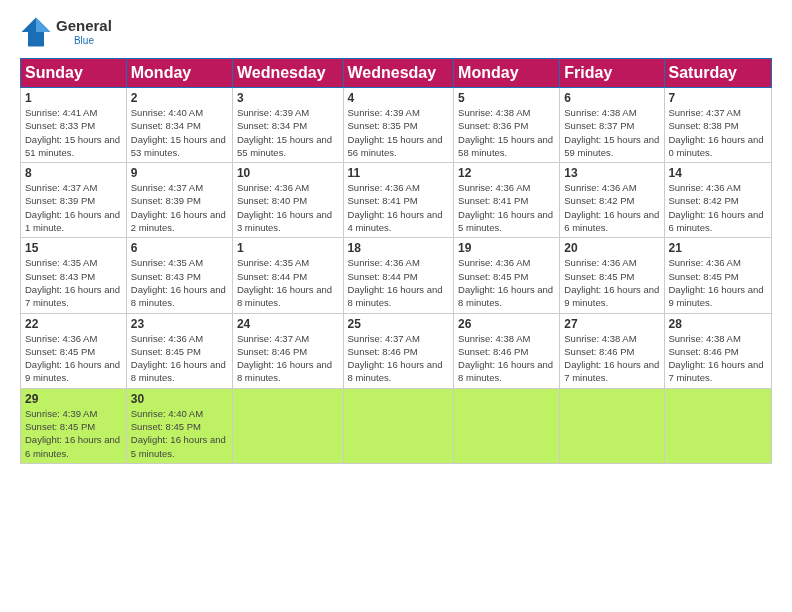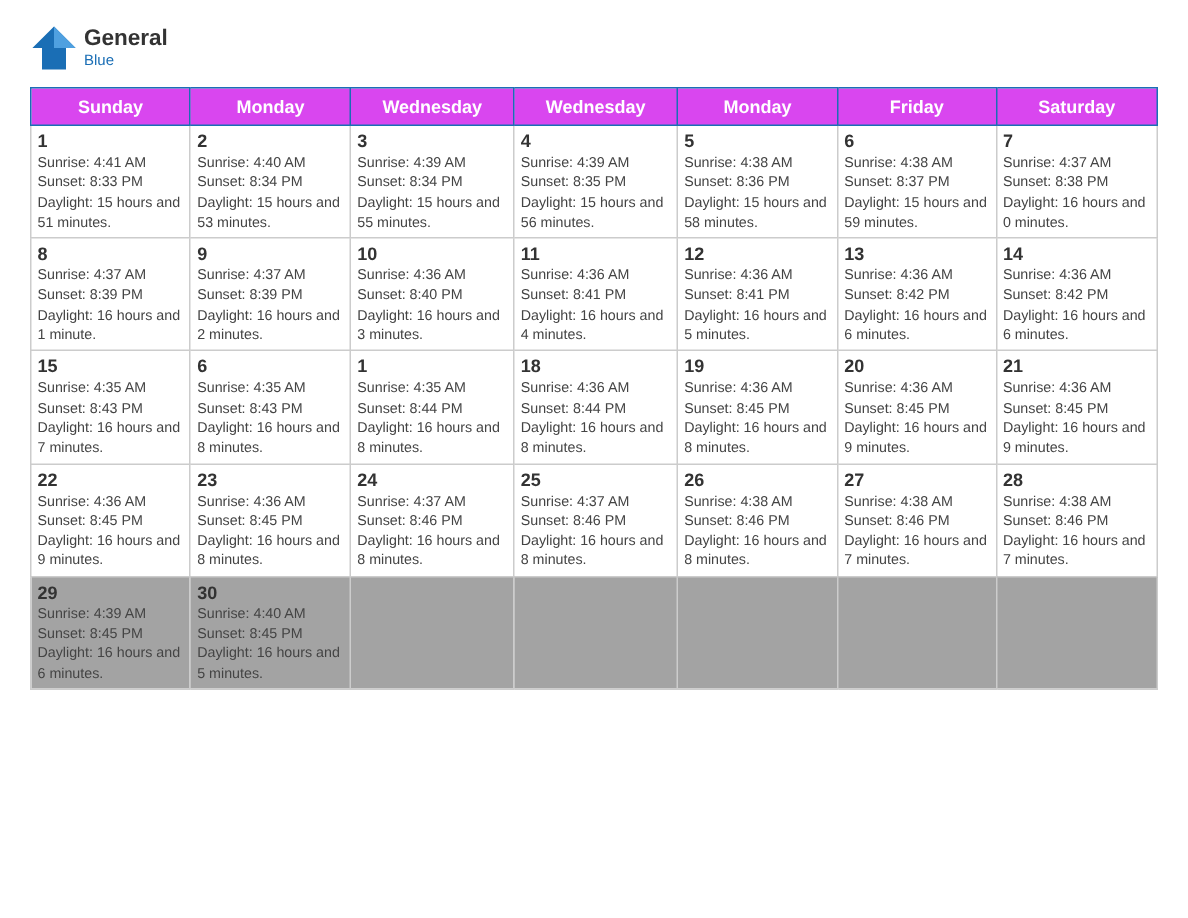--- a/index.html
+++ b/index.html
@@ -24,20 +24,21 @@
     }
     .logo {
       display: flex;
       align-items: center;
       gap: 4px;
     }
     .logo-text {
       display: flex;
       flex-direction: column;
       line-height: 1.1;
+      text-align: center;
     }
     .logo-general {
       font-size: 15px;
       font-weight: bold;
       color: #333;
     }
     .logo-blue {
       font-size: 10px;
       font-weight: normal;
       color: #1a6eb5;
@@ -58,38 +59,38 @@
     .subtitle {
       font-size: 14px;
       color: #555;
     }
     .calendar {
       width: 100%;
       border-collapse: collapse;
       font-size: 10.5px;
     }
     .calendar thead tr th {
-      background-color: #d946ef;
+      background-color: #be185d;
       color: #fff;
       padding: 5px 4px;
-      text-align: center;
-      font-size: 12px;
+      text-align: left;
+      font-size: 16px;
       font-weight: bold;
       border: 1px solid #1a6eb5;
     }
     .calendar tbody tr td {
       border: 1px solid #ccc;
       padding: 3px 4px;
       vertical-align: top;
       width: 113px;
       min-height: 70px;
       background: #fff;
     }
     .calendar tbody tr:last-child td {
-      background: #a3a3a3;
+      background: #bef264;
     }
     .day-num {
       font-size: 12px;
       font-weight: bold;
       color: #333;
       display: block;
       margin-bottom: 1px;
     }
     .day-info {
       font-size: 9.5px;

